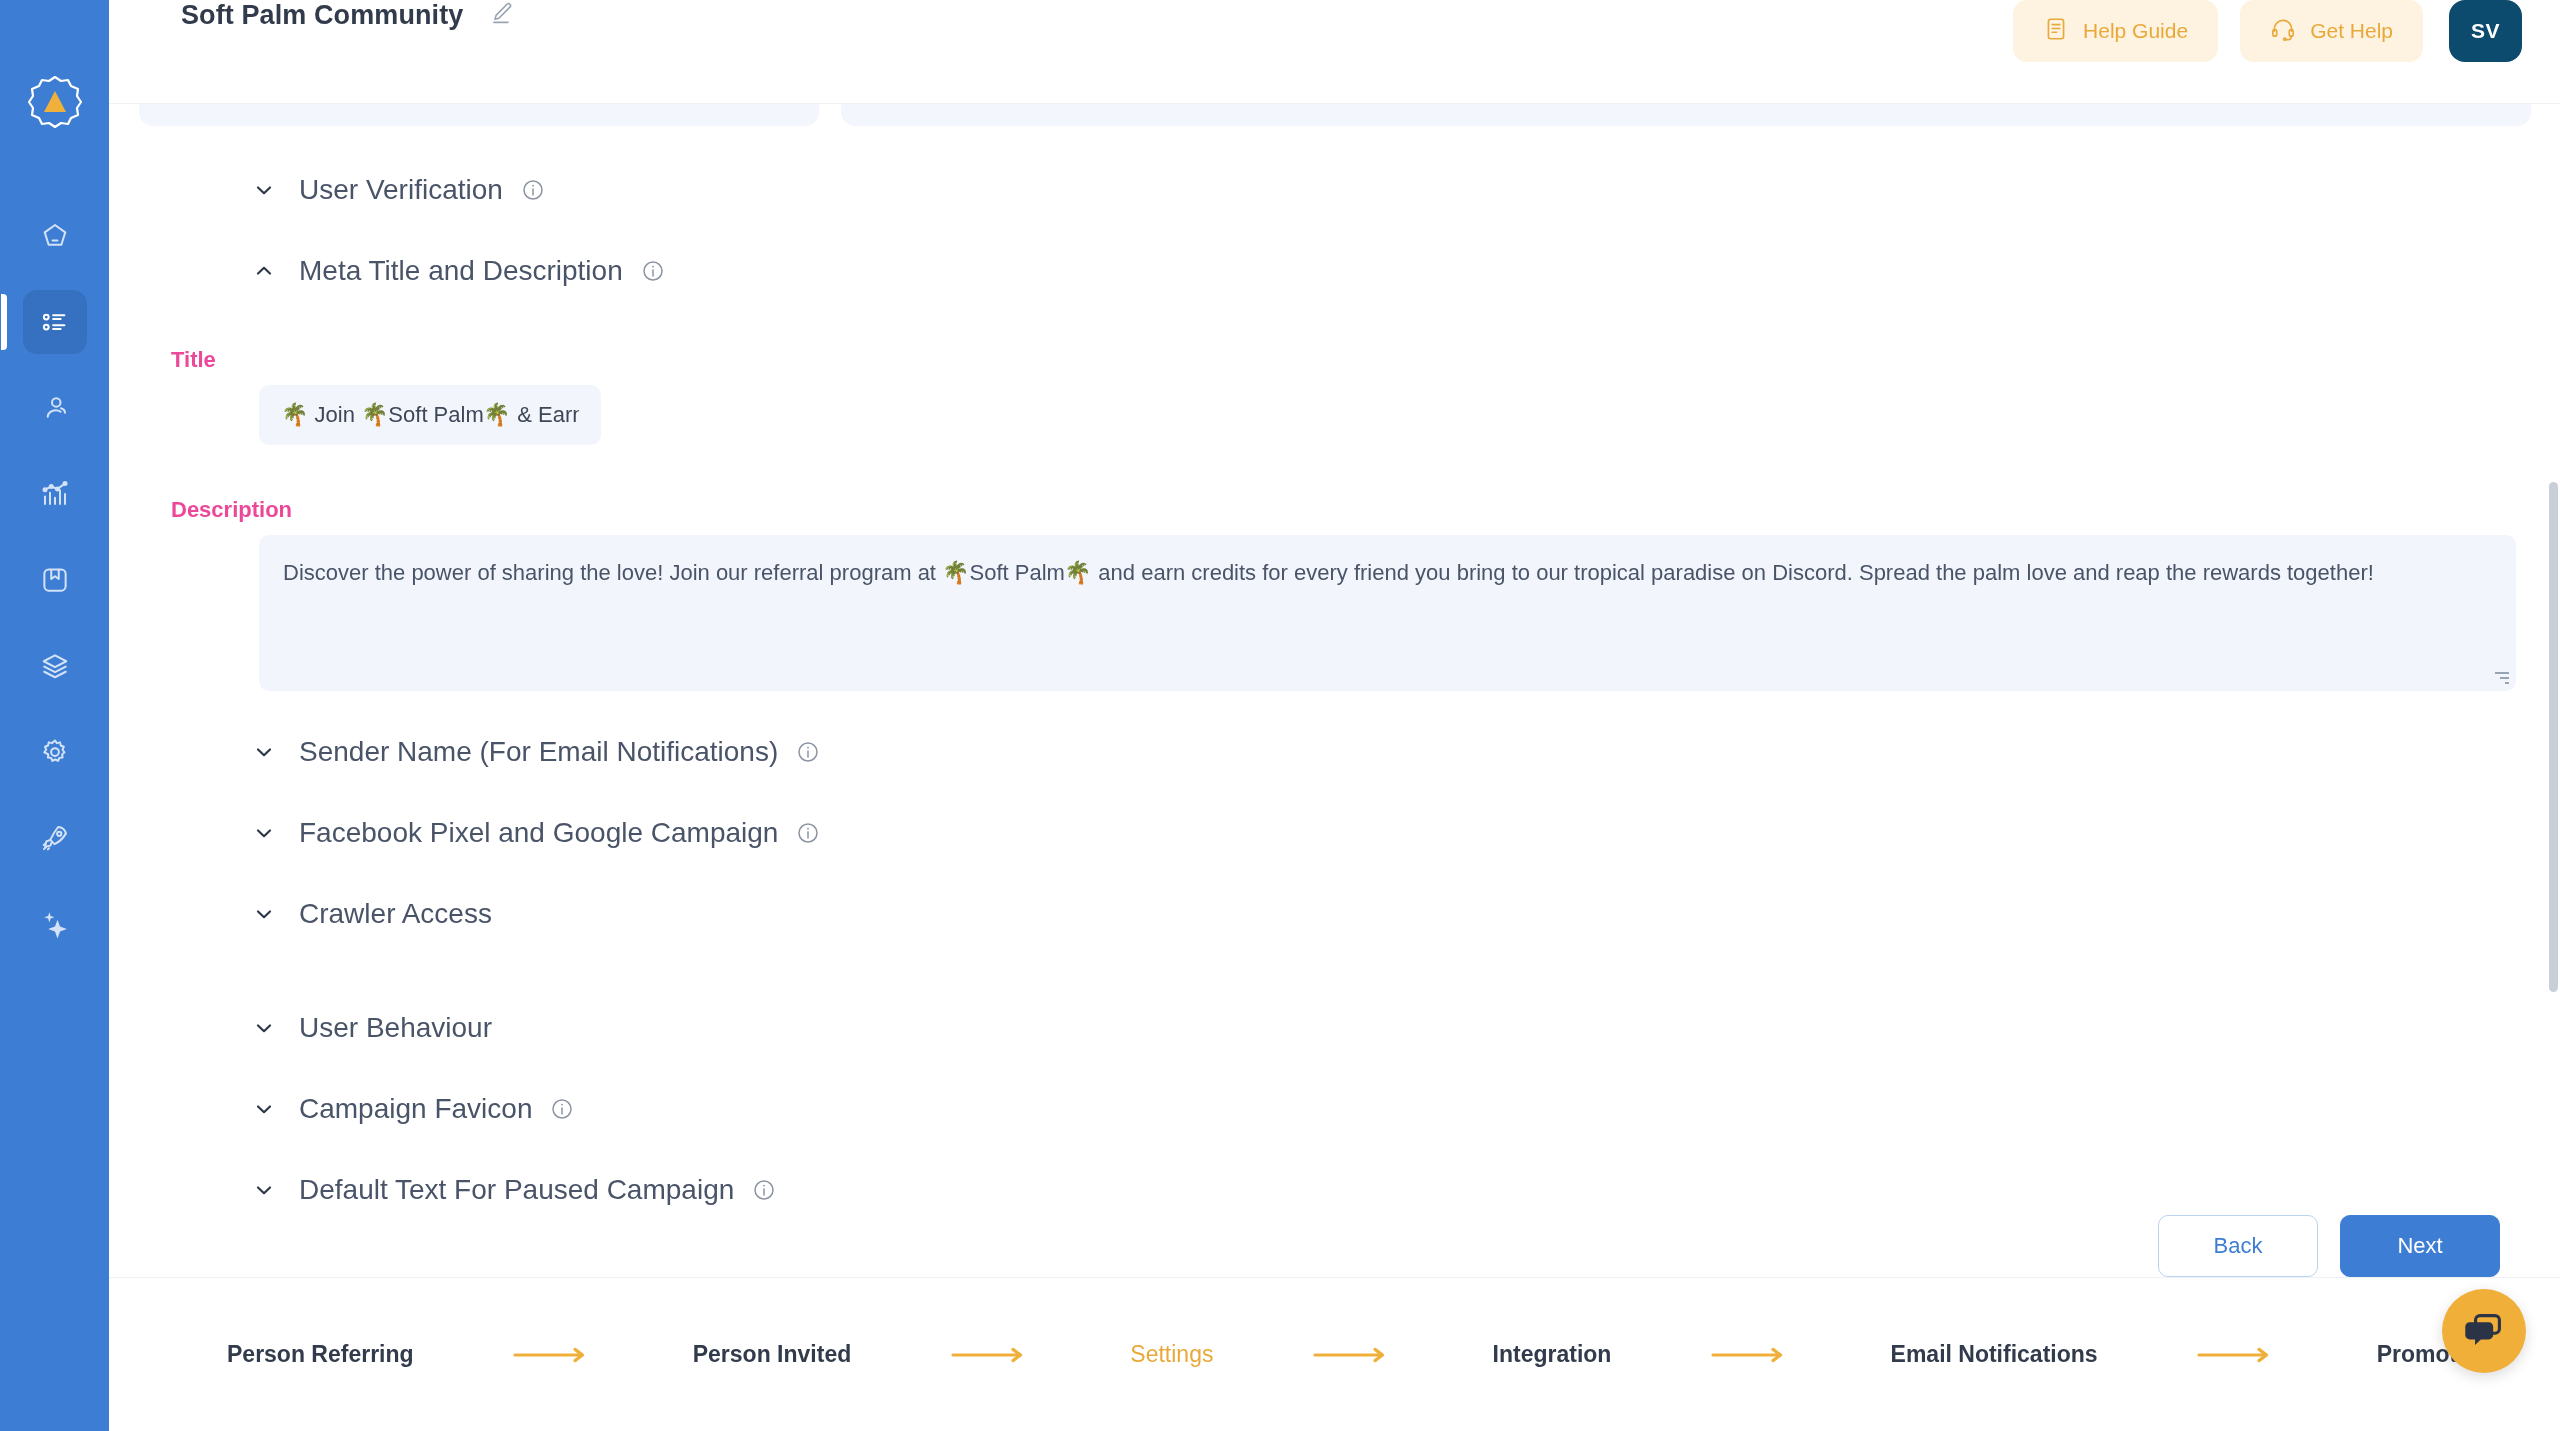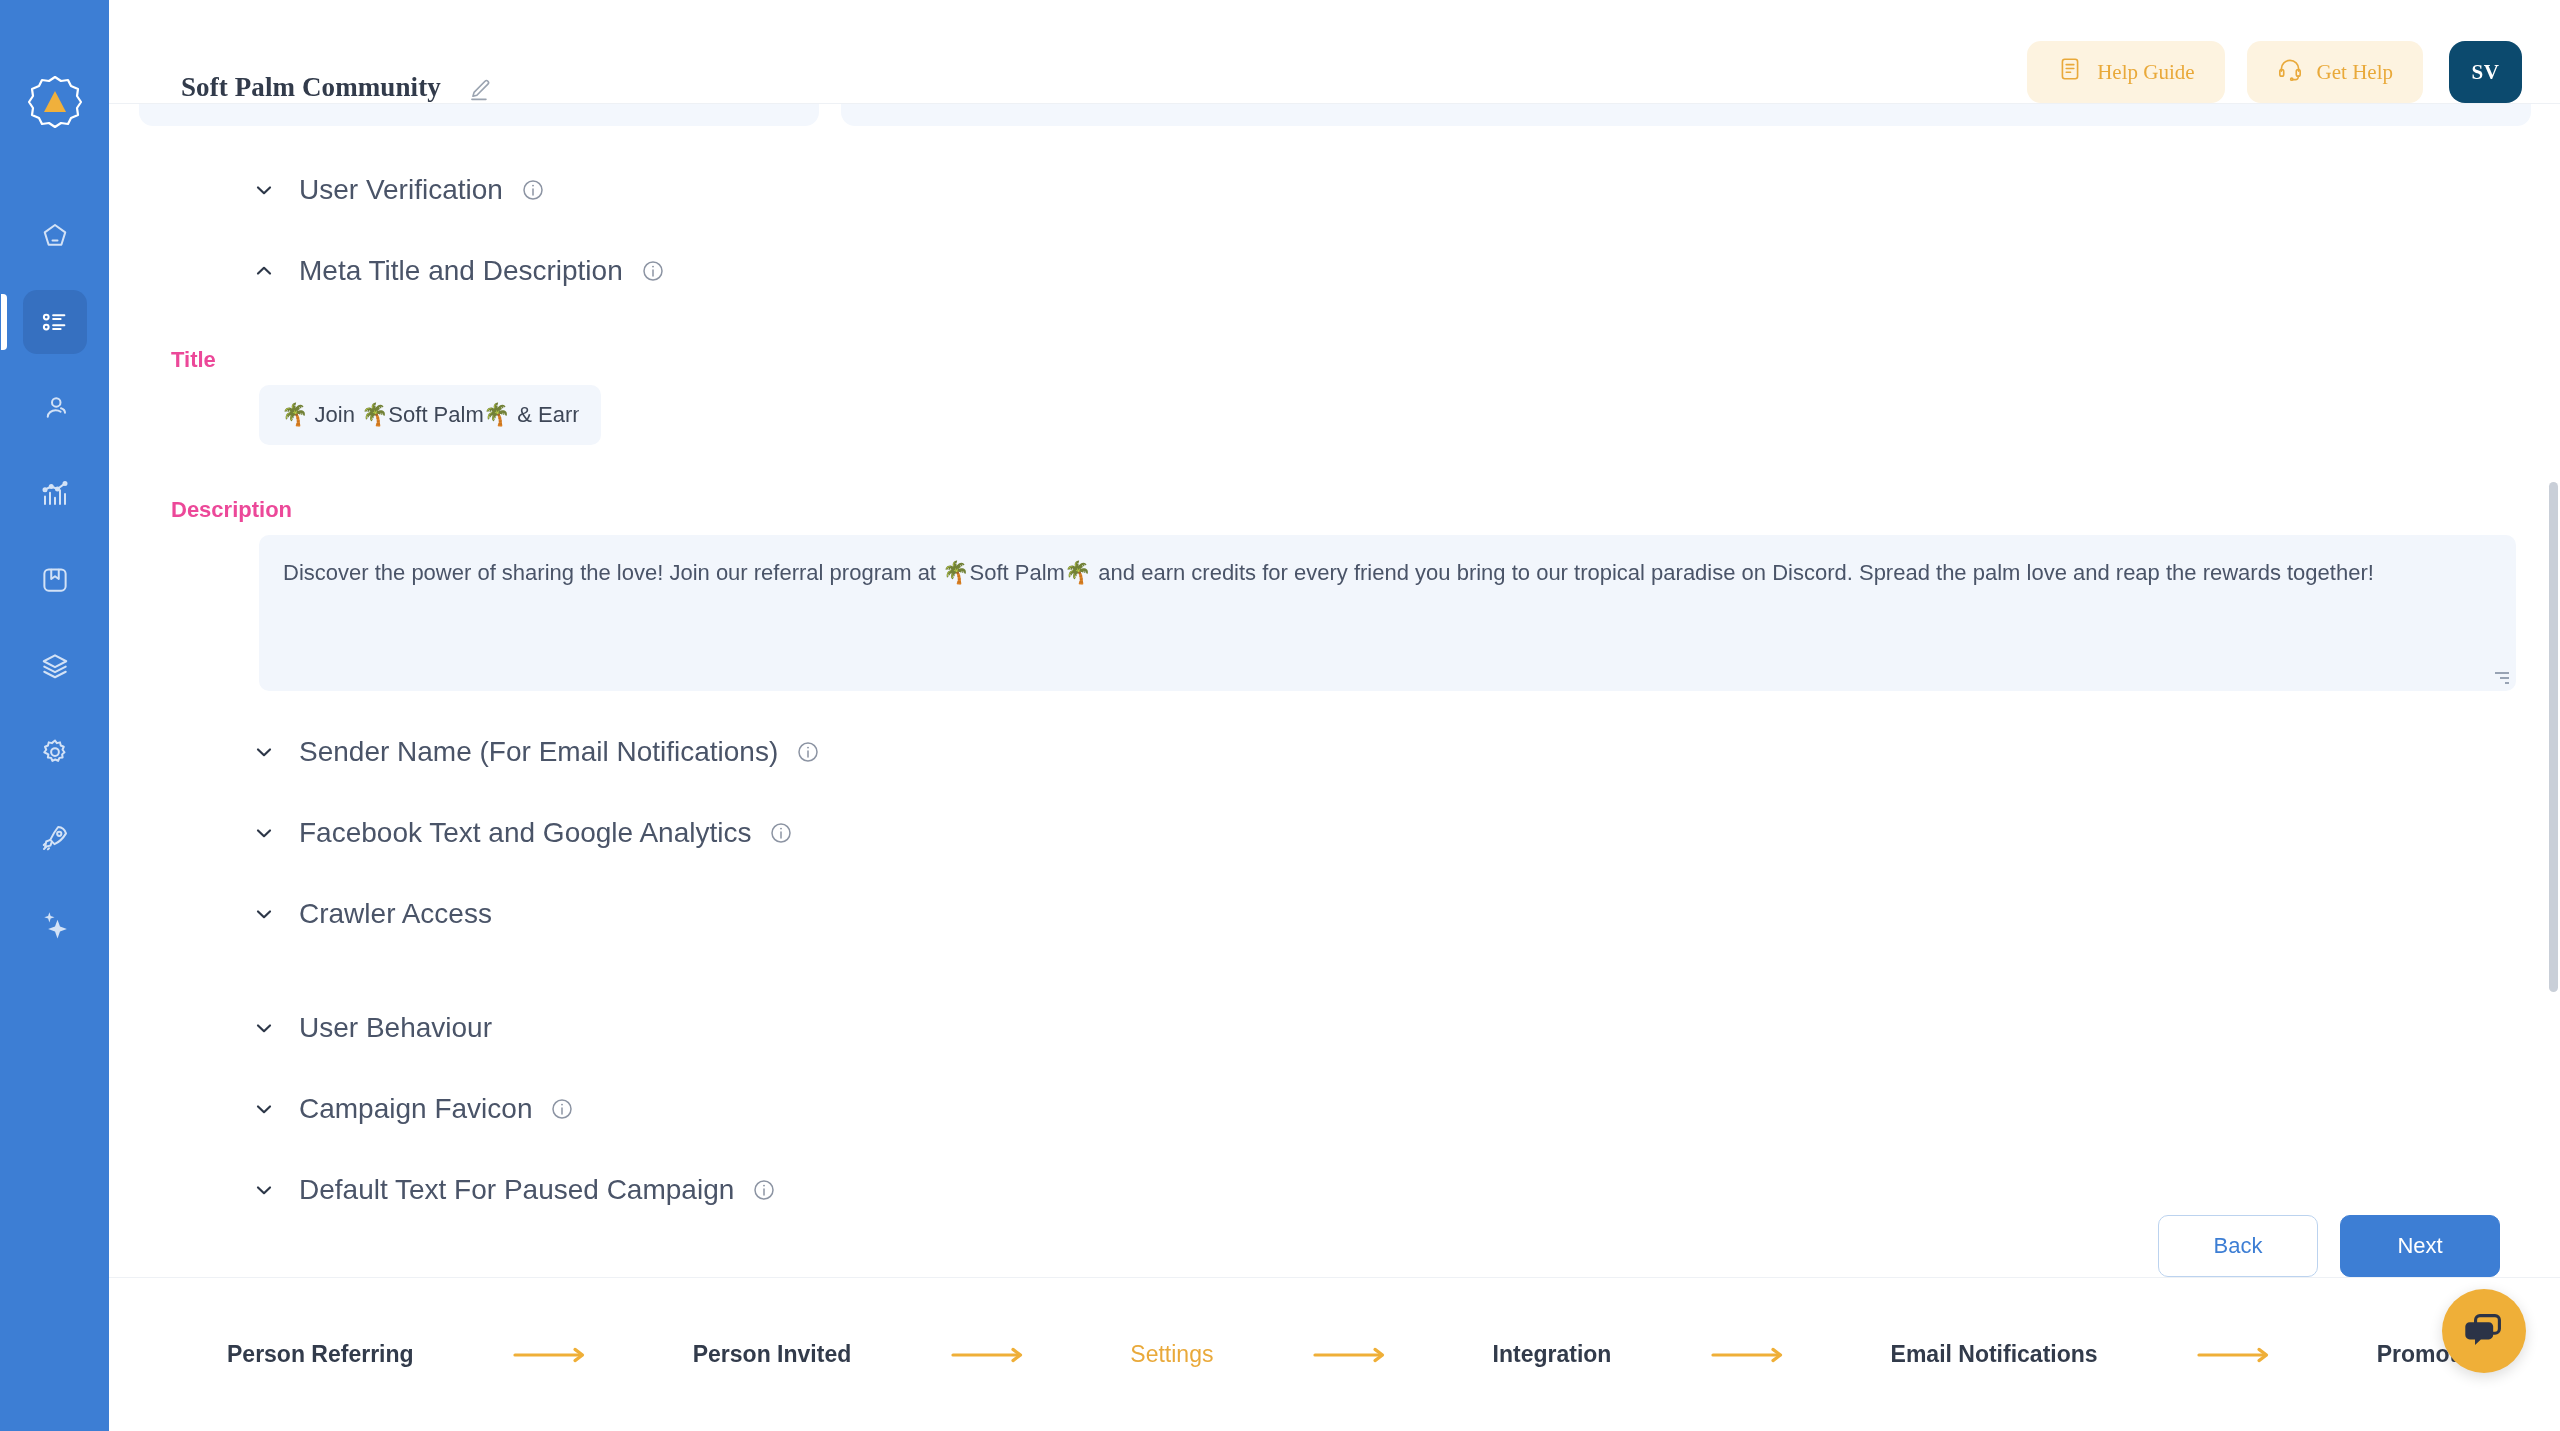--- a/index.html
+++ b/index.html
@@ -44,23 +44,23 @@
     flex: 1 1 auto; height: 1431px;
     position: relative; background: #ffffff;
     display: flex; flex-direction: column;
   }
 
   
   .topbar {
     height: 104px; flex: 0 0 104px;
     background: #ffffff;
     border-bottom: 1px solid #eef1f5;
-    display: flex; align-items: flex-end;
+    display: flex; align-items: flex-start;
     padding: 0 38px 0 72px;
-    position: relative; z-index: 20; font-family: Liberation Serif, serif;
+    position: relative; z-index: 20;
   }
   .page-title { font-size: 27px; font-weight: 700; color: #323b4b; letter-spacing: .1px; }
   .edit-pencil { margin-left: 26px; cursor: pointer; display: flex; align-items: center; }
   .topbar-spacer { flex: 1 1 auto; }
   .pill-btn {
     display: flex; align-items: center; gap: 14px;
     height: 62px; padding: 0 30px;
     background: #fdf3e0; border-radius: 14px;
     color: #e9a93a; font-size: 21px; font-weight: 500;
     cursor: pointer; margin-left: 22px; white-space: nowrap;
@@ -375,21 +375,21 @@
         </div>
 
         <div class="gap-50"></div>
 
         <div class="sec-row">
           <span class="chev">
             <svg width="24" height="24" viewBox="0 0 24 24" fill="none" stroke="#2d3748" stroke-width="2.2" stroke-linecap="round" stroke-linejoin="round">
                 <path d="M6 9.5 12 15.2 18 9.5"></path>
               </svg>
           </span>
-          <span class="sec-title">Facebook Text and Google Analytics</span>
+          <span class="sec-title">Facebook Pixel and Google Campaign</span>
           <span class="info-ico">
             <svg width="24" height="24" viewBox="0 0 24 24" fill="none" stroke="#8c94a3" stroke-width="1.5">
                 <circle cx="12" cy="12" r="9"></circle>
                 <path d="M12 11v6" stroke-linecap="round"></path>
                 <circle cx="12" cy="7.6" r=".95" fill="#8c94a3" stroke="none"></circle>
               </svg>
           </span>
         </div>
 
         <div class="gap-50"></div>

